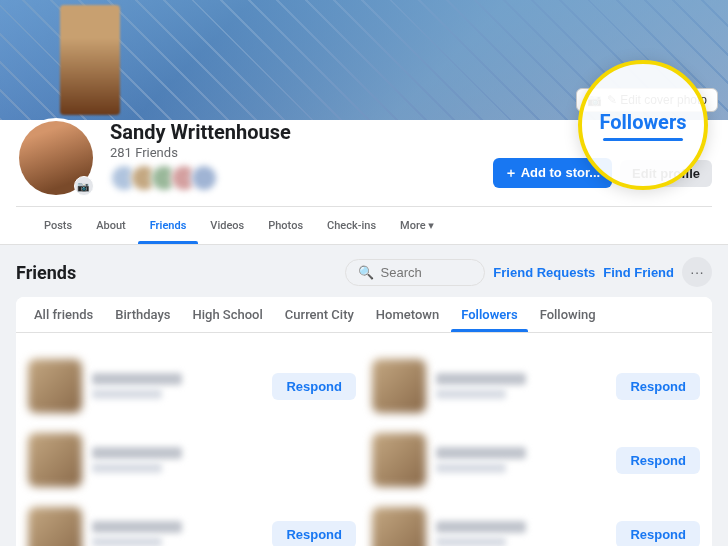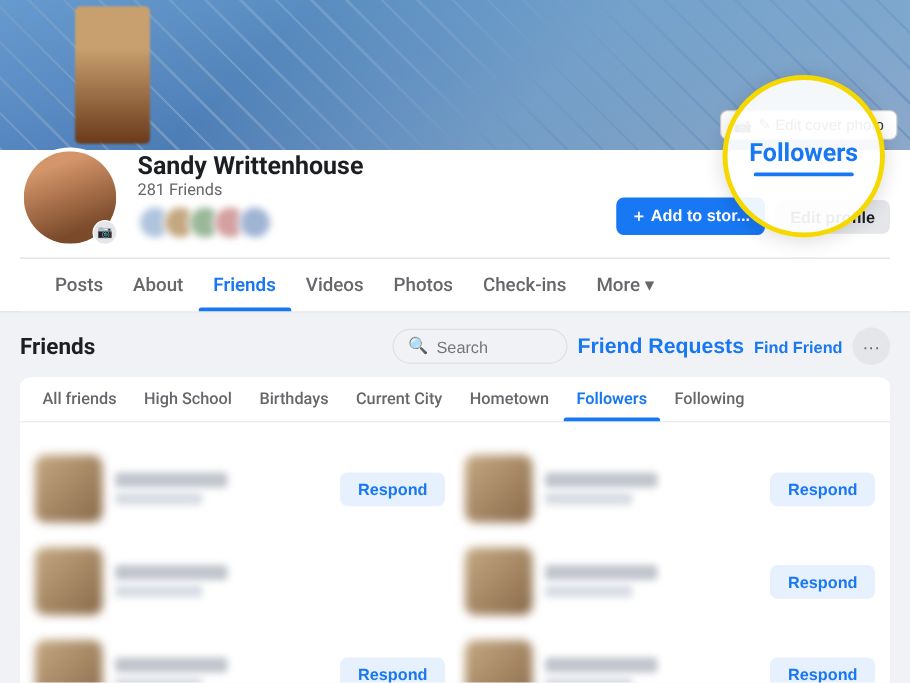--- a/index.html
+++ b/index.html
@@ -163,21 +163,21 @@
     .nav-tabs {
       display: flex;
       align-items: center;
       border-top: 1px solid #e0e0e0;
       background: white;
       padding: 0 16px;
     }
 
     .nav-tab {
       padding: 12px 12px;
-      font-size: 15px;
+      font-size: 11px;
       color: #65676b;
       cursor: pointer;
       position: relative;
       font-weight: 500;
       white-space: nowrap;
     }
 
     .nav-tab.active {
       color: #1877f2;
       font-weight: 600;
@@ -244,21 +244,21 @@
       width: 100%;
       color: #65676b;
     }
 
     .search-icon-sm {
       color: #65676b;
       font-size: 13px;
     }
 
     .btn-friend-requests {
-      font-size: 17px;
+      font-size: 13px;
       font-weight: 600;
       color: #1877f2;
       background: none;
       border: none;
       cursor: pointer;
       padding: 4px 0;
     }
 
     .btn-find-friends {
       font-size: 13px;
@@ -515,22 +515,22 @@
         </div>
         <button class="btn-friend-requests">Friend Requests</button>
         <button class="btn-find-friends">Find Friend</button>
         <button class="btn-more-options">···</button>
       </div>
     </div>
 
     <div style="background:white; border-radius:8px; padding-bottom:8px;">
       <div class="filter-tabs">
         <div class="filter-tab">All friends</div>
+        <div class="filter-tab">Birthdays</div>
         <div class="filter-tab">High School</div>
-        <div class="filter-tab">Birthdays</div>
         <div class="filter-tab">Current City</div>
         <div class="filter-tab">Hometown</div>
         <div class="filter-tab active">Followers</div>
         <div class="filter-tab">Following</div>
       </div>
 
       <div class="friends-grid">
 
         <div class="friend-card">
           <div class="friend-avatar fa1"></div>

